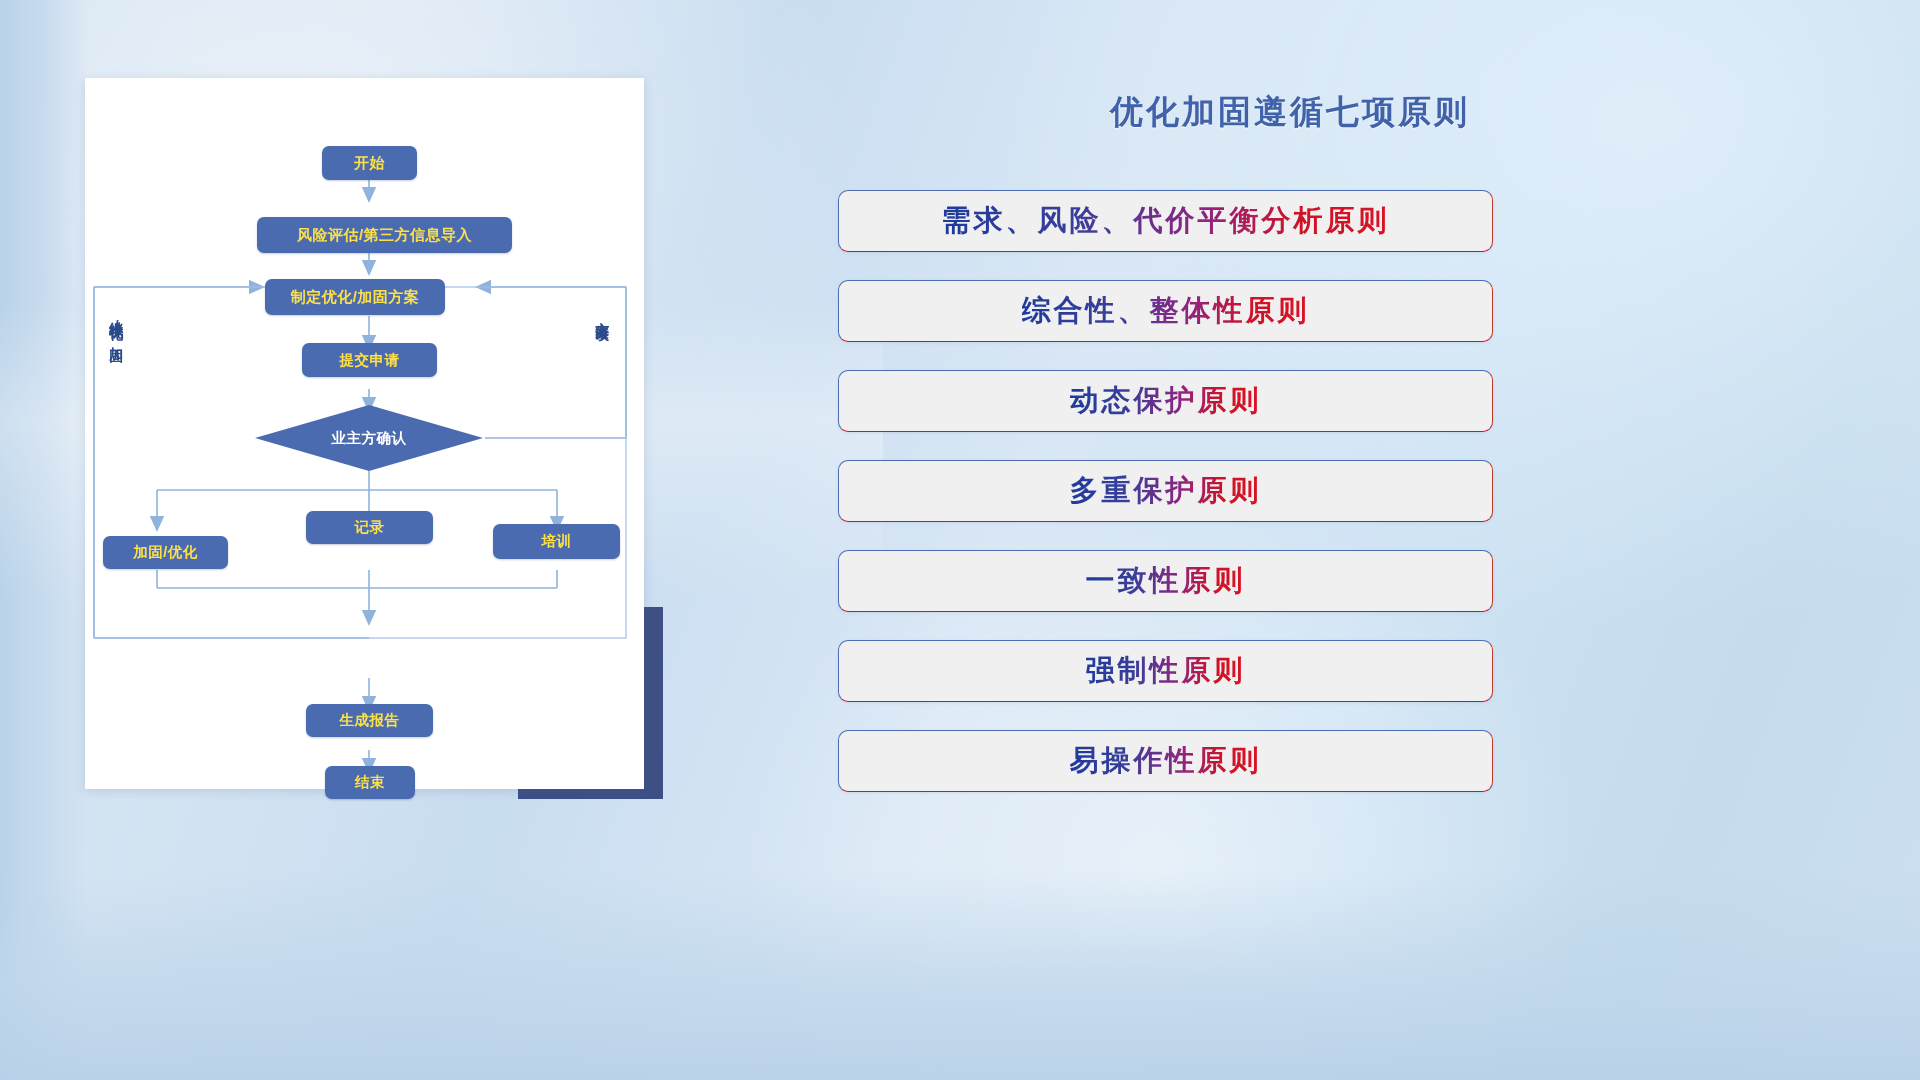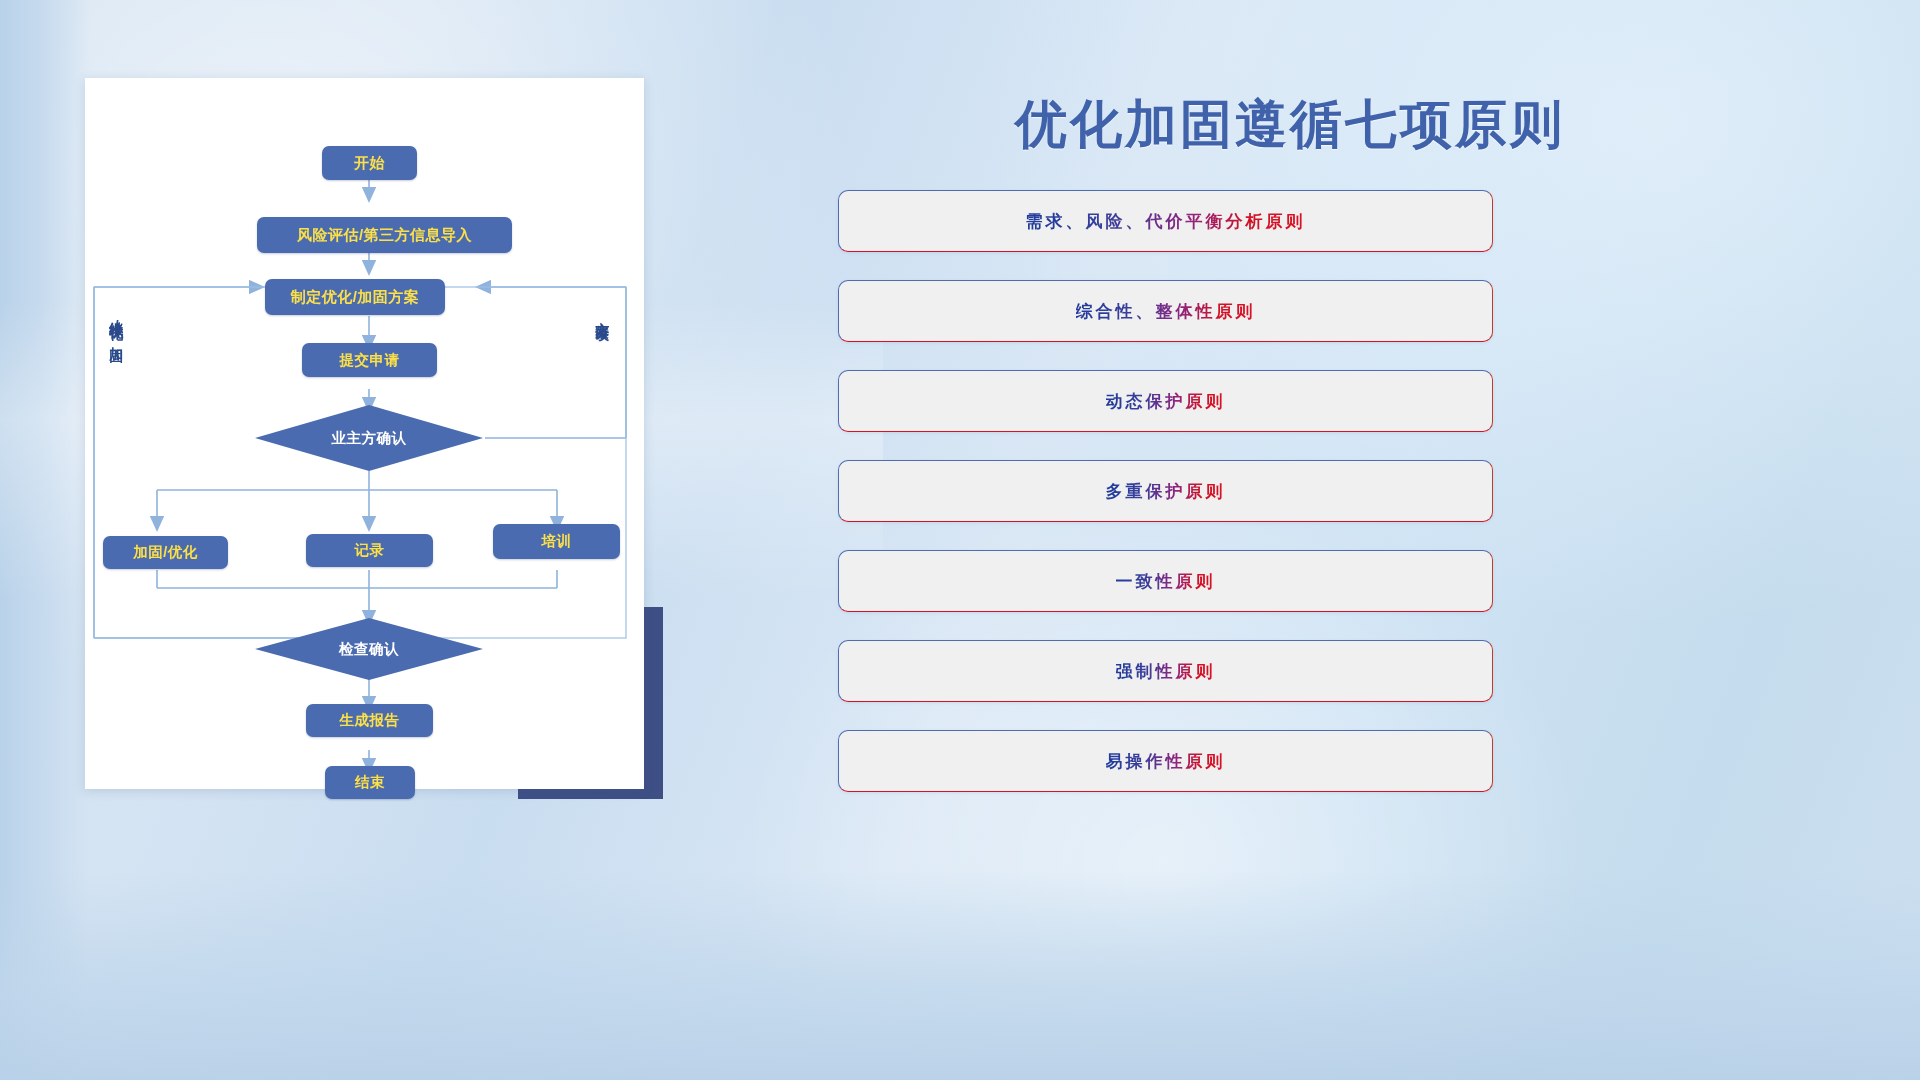--- a/index.html
+++ b/index.html
@@ -89,21 +89,21 @@
     line-height:1.05;
   }
 
   
   #right-panel{
     position:absolute; left:820px; top:60px; width:1060px; height:960px;
   }
   #panel-title{
     position:absolute; left:120px; top:30px; width:700px;
     text-align:center;
-    font-size:52px; font-weight:700;
+    font-size:33px; font-weight:700;
     color:#3f62ab;
     letter-spacing:3px;
     text-shadow:0 1px 1px rgba(255,255,255,.7);
   }
   #cards{
     position:absolute; left:18px; top:130px; width:655px;
   }
   .pcard{
     position:relative;
     height:62px;
@@ -111,21 +111,21 @@
     background:#f0f0f0;
     border-radius:10px;
     border-top:1.6px solid #4c6db4;
     border-left:1.6px solid #4c6db4;
     border-right:1.6px solid #c0392b;
     border-bottom:1.8px solid #d81226;
     display:flex; align-items:center; justify-content:center;
     box-shadow:0 1px 3px rgba(70,100,150,.12);
   }
   .pcard .ptext{
-    font-size:17px;
+    font-size:29px;
     font-weight:600;
     letter-spacing:3px;
     background:linear-gradient(90deg,#1f3b9c 0%,#3a3e9a 30%,#8e2580 58%,#cf1226 80%,#d81226 100%);
     -webkit-background-clip:text;
     background-clip:text;
     color:transparent;
     -webkit-text-fill-color:transparent;
     white-space:nowrap;
   }
 </style>
@@ -203,28 +203,24 @@
 
     <div class="node small" style="left:217px; top:265px; width:135px; height:34px;">提交申请</div>
 
     <div class="diamond" style="left:170px; top:327px; width:228px; height:66px;">
       <div class="dshape"></div>
       <span>业主方确认</span>
     </div>
 
     <div class="node small" style="left:18px; top:446px; width:125px; height:33px;margin-top:12px;">加固/优化</div>
 
-    <div class="node small" style="left:221px; top:456px; width:127px; height:33px;">记录</div>
+    <div class="node small" style="left:221px; top:433px; width:127px; height:33px;">记录</div>
 
     <div class="node small" style="left:408px; top:446px; width:127px; height:35px;">培训</div>
 
-    <div class="diamond" style="left:170px; top:540px; width:228px; height:62px;">
-      <div class="dshape"></div>
-      <span>检查确认</span>
-    </div>
 
     <div class="node small" style="left:221px; top:626px; width:127px; height:33px;">生成报告</div>
 
     <div class="node small" style="left:240px; top:688px; width:90px; height:33px;">结束</div>
 
     <div class="vlabel" style="left:24px; top:232px;">继续优化/加固</div>
 
     <div class="vlabel" style="left:510px; top:232px;">方案修改</div>
 
   </div>

